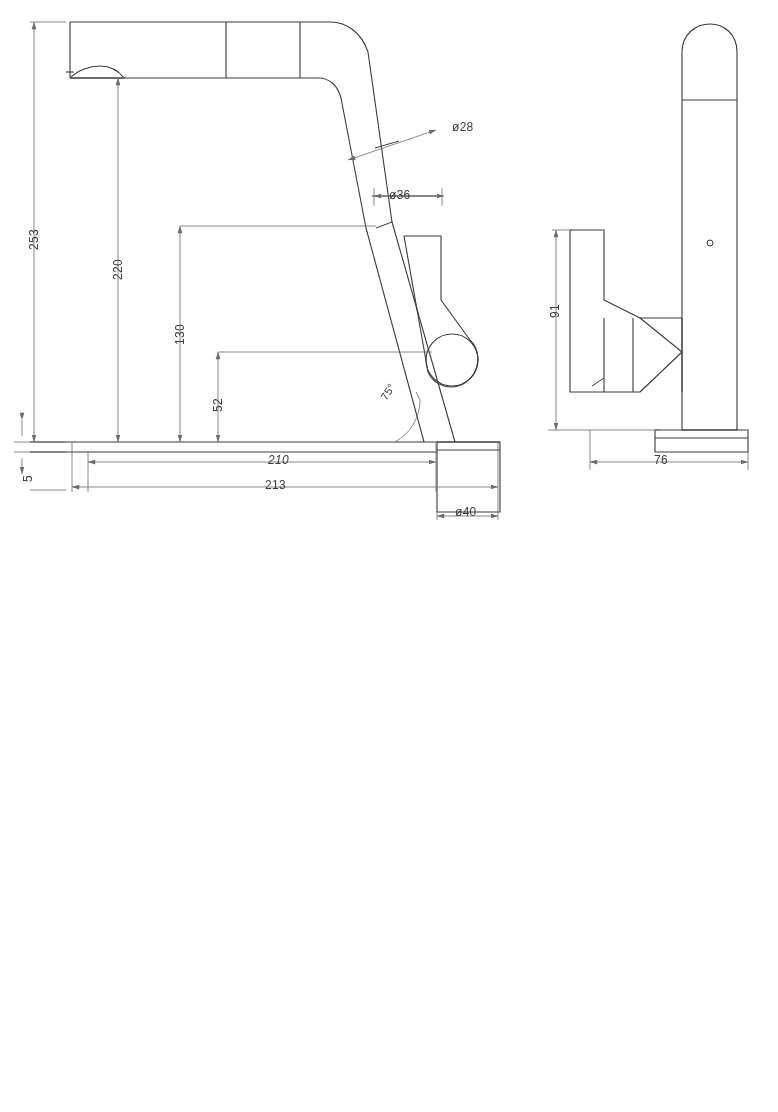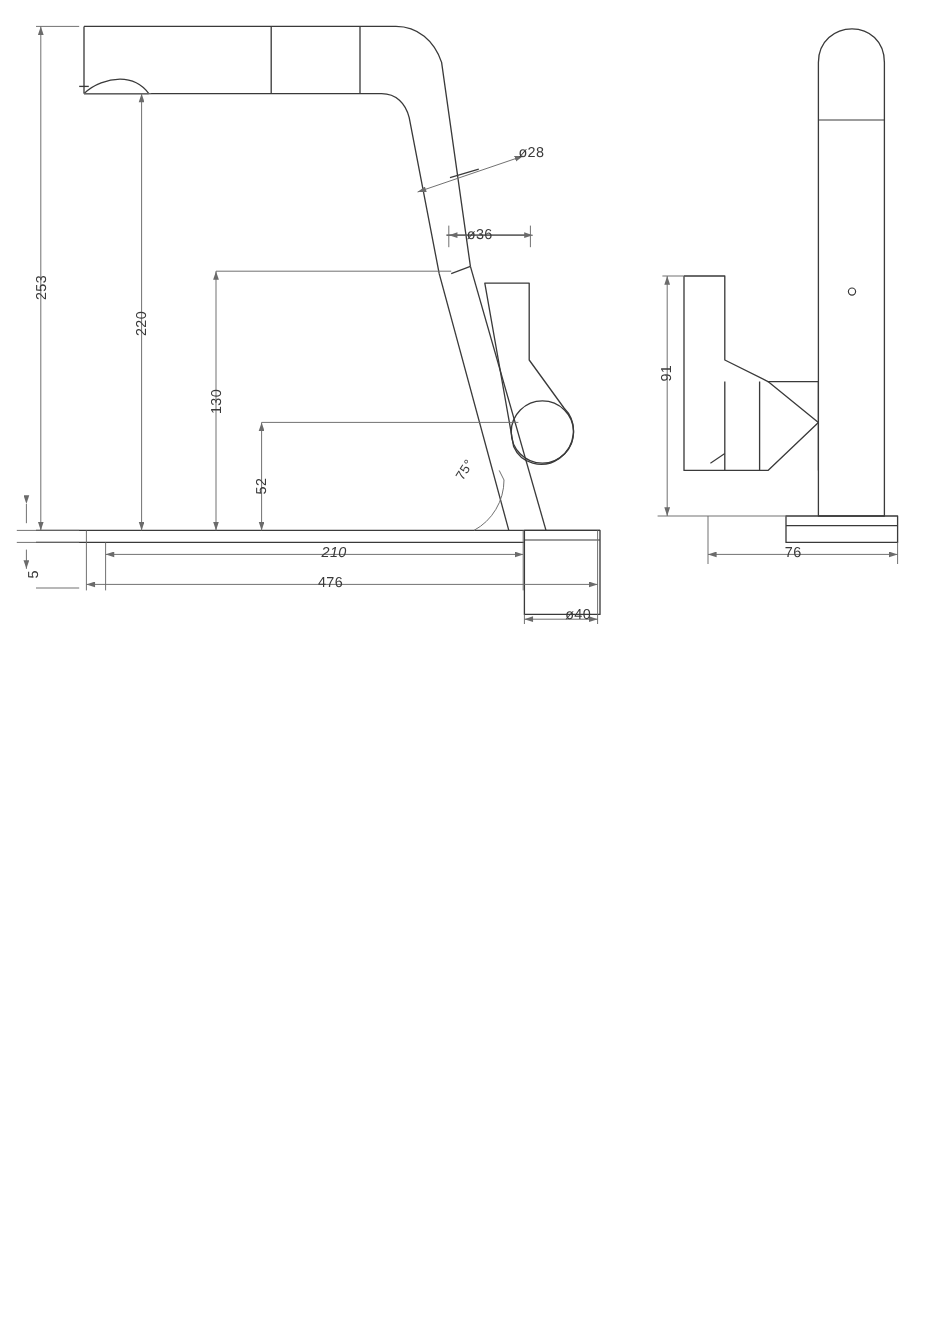--- a/index.html
+++ b/index.html
@@ -162,27 +162,27 @@
   <div class="dim-label rot90" style="left:111px; top:280px;">220</div>
 
   <div class="dim-label rot90" style="left:173px; top:345px;">130</div>
 
   <div class="dim-label rot90" style="left:211px; top:412px;">52</div>
 
   <div class="dim-label rot90" style="left:21px; top:482px;">5</div>
 
   <div class="dim-label" style="left:268px; top:453px;font-style:italic;">210</div>
 
-  <div class="dim-label" style="left:265px; top:478px;">476</div>
+  <div class="dim-label" style="left:265px; top:478px;">213</div>
 
-  <div class="dim-label" style="left:432px; top:120px;">ø28</div>
+  <div class="dim-label" style="left:452px; top:120px;">ø28</div>
 
   <div class="dim-label" style="left:389px; top:188px;">ø36</div>
 
-  <div class="dim-label" style="left:455px; top:505px;margin-left:16px;">ø40</div>
+  <div class="dim-label" style="left:455px; top:505px;">ø40</div>
 
   <div class="dim-label" style="left:378px; top:396px; transform:rotate(-58deg); transform-origin:left top; font-size:11px;">75°</div>
 
   <div class="dim-label rot90" style="left:548px; top:318px;">91</div>
 
   <div class="dim-label" style="left:654px; top:453px;">76</div>
 
 </div>
 
 </body></html>

